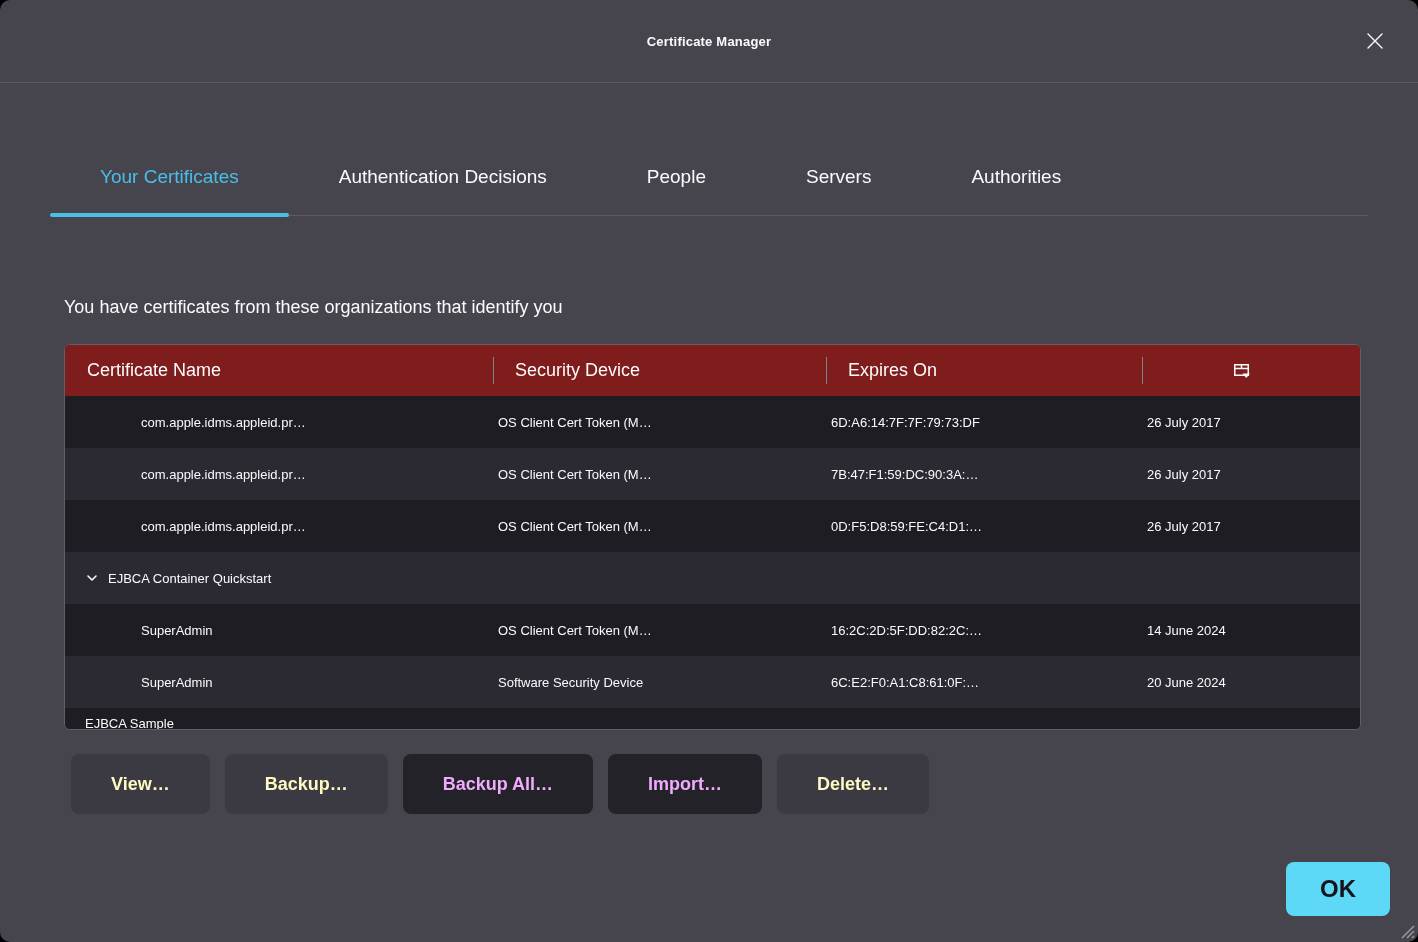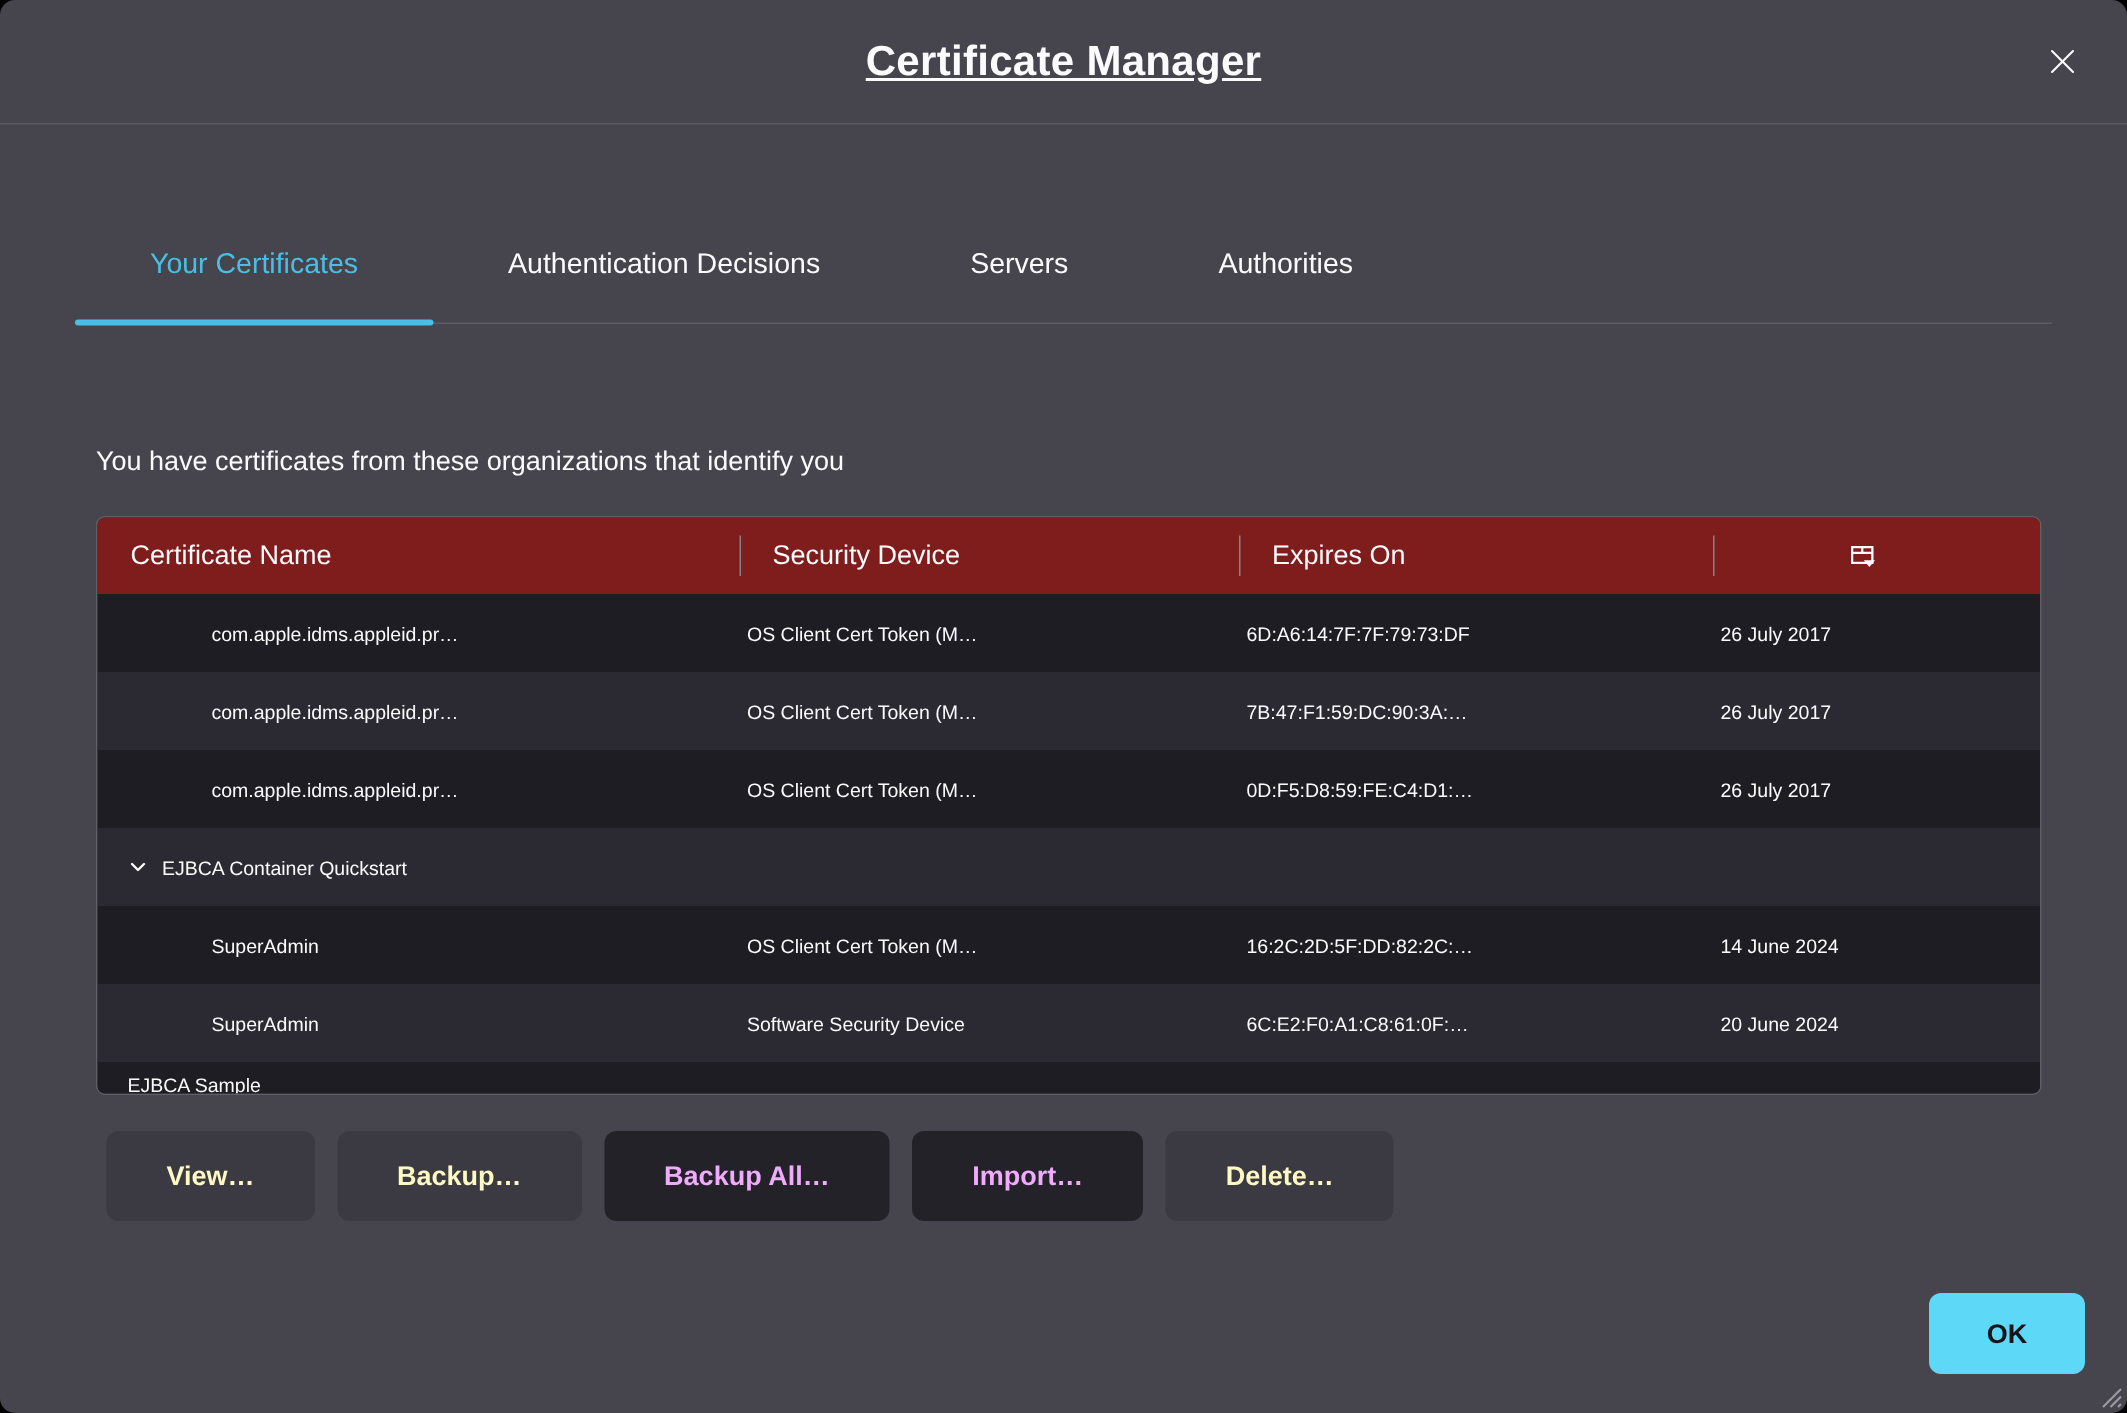--- a/index.html
+++ b/index.html
@@ -6,21 +6,21 @@
   html,body { margin:0; padding:0; background:#000; }
   body { width:1418px; height:942px; font-family:"Liberation Sans","DejaVu Sans",sans-serif; }
 
   .window {
     position:relative; width:1418px; height:942px;
     background:#46454e; border-radius:10px; overflow:hidden; color:#fbfbfe;
   }
 
   
   .titlebar { height:83px; border-bottom:1px solid #5a5961; display:flex; align-items:center; justify-content:center; position:relative; }
-  .title { font-size:28px; font-weight:700; letter-spacing:.2px;text-decoration:underline; }
+  .title { font-size:13px; font-weight:700; letter-spacing:.2px; }
   .close-btn { position:absolute; right:28px; top:50%; transform:translateY(-50%); background:none; border:none; padding:4px; cursor:pointer; line-height:0; }
 
   
   .tabs { display:flex; margin:58px 50px 16px; border-bottom:1px solid #5c5b63; }
   .tab { padding:26px 50px 28px; font-size:19px; line-height:20px; color:#fbfbfe; position:relative; cursor:pointer; white-space:nowrap; }
   .tab.active { color:#49bfe8; }
   .tab.active::after { content:""; position:absolute; left:0; right:0; bottom:-2px; height:4px; border-radius:2px; background:#49bfe8; }
 
   .content { padding:0 57px 0 64px; }
   .desc { margin:80px 0 26px; font-size:18px; line-height:22px; }
@@ -42,40 +42,41 @@
   .row.partial { height:21px; overflow:hidden; align-items:flex-start; padding-top:8px; }
   .chev { flex:0 0 auto; }
 
   
   .btnrow { display:flex; gap:15px; margin:24px 0 0 7px; }
   .btn { font-family:inherit; font-size:18px; font-weight:600; padding:0 40px; height:60px; border-radius:8px; border:none; white-space:nowrap; }
   .btn.enabled { background:#232229; color:#f0abfc; cursor:pointer; }
   .btn.disabled { background:#3b3a43; color:#fef9c3; }
 
   .ok-btn { position:absolute; right:28px; bottom:26px; width:104px; height:54px; border-radius:8px; border:none;
-            background:#5dd9f7; color:#15141a; font-size:18px; font-weight:700; font-family:inherit; cursor:pointer; }
+            background:#5dd9f7; color:#15141a; font-size:24px; font-weight:700; font-family:inherit; cursor:pointer; }
   .grip { position:absolute; right:3px; bottom:3px; }
 </style>
 </head>
 <body>
 
 <div class="window">
 
   <div class="titlebar">
     <span class="title">Certificate Manager</span>
     <button class="close-btn">
       <svg width="22" height="22" viewBox="0 0 22 22">
         <path d="M4 4 L18 18 M18 4 L4 18" stroke="#fbfbfe" stroke-width="1.4" stroke-linecap="round" fill="none"></path>
       </svg>
     </button>
   </div>
 
   <div class="tabs" id="tabs">
       <div class="tab active">Your Certificates</div>
       <div class="tab">Authentication Decisions</div>
+      <div class="tab">People</div>
       <div class="tab">Servers</div>
       <div class="tab">Authorities</div>
     </div>
 
   <div class="content">
     <p class="desc">You have certificates from these organizations that identify you</p>
 
     <div class="table">
       <div class="thead" id="thead">
           <div class="hcell">

